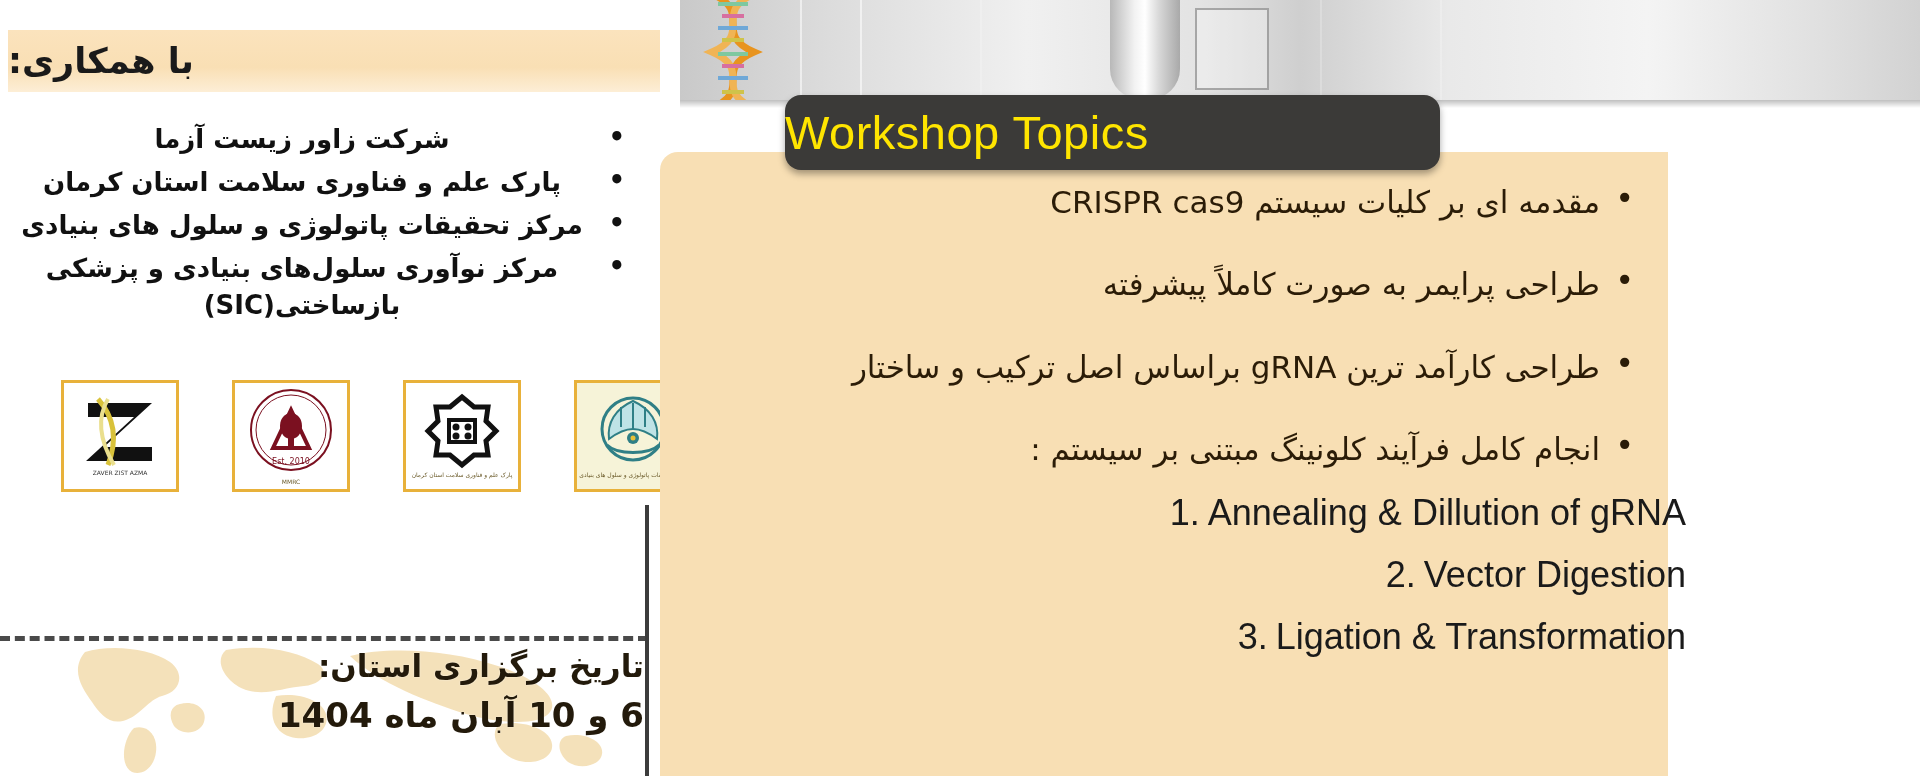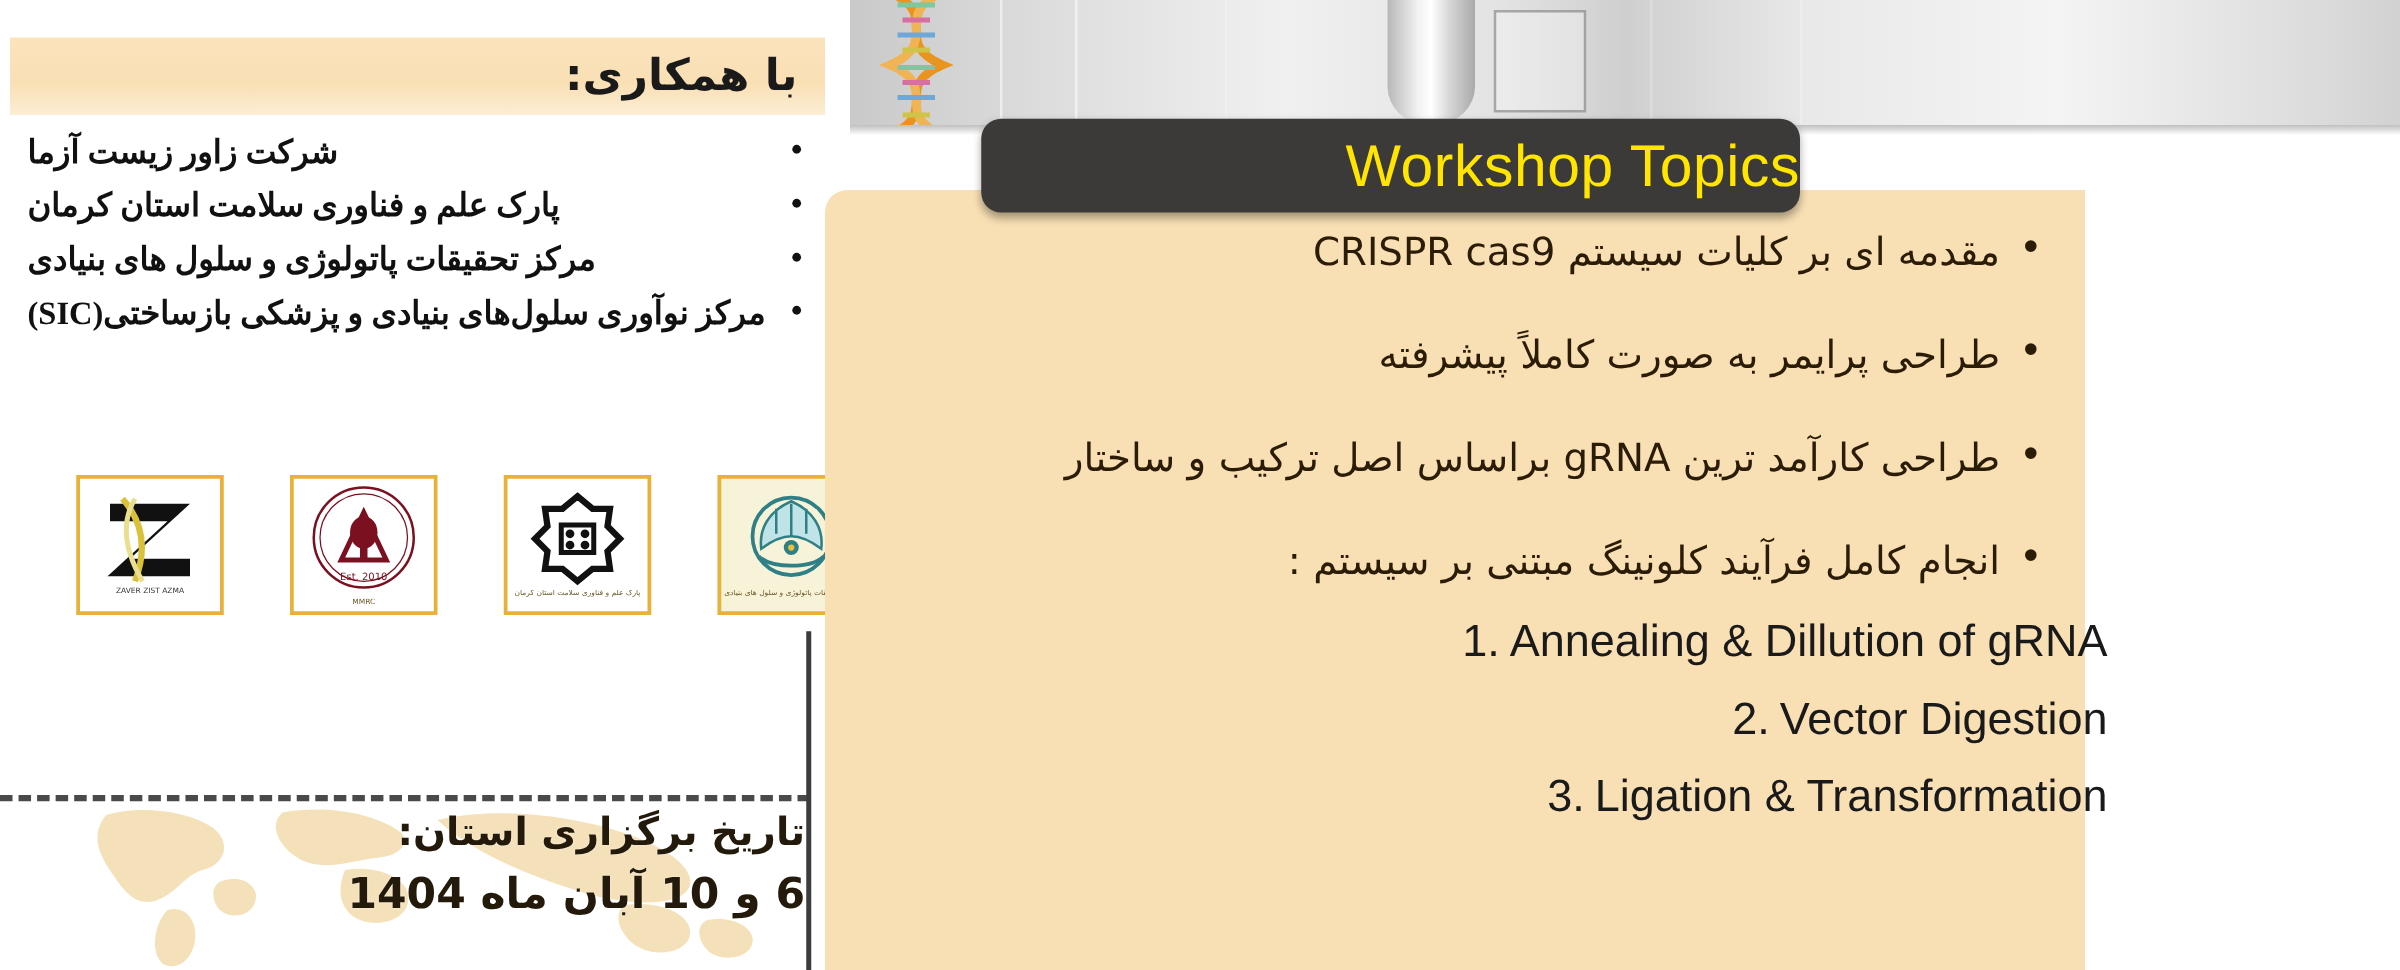--- a/index.html
+++ b/index.html
@@ -15,33 +15,33 @@
 
   
   .left-col{
     position:absolute;left:0;top:0;width:660px;height:776px;
     background:#ffffff;
     overflow:hidden;
   }
   .collab-band{
     position:absolute;left:8px;top:30px;width:652px;height:62px;
     background:linear-gradient(180deg,#fbe3bd 0%,#f9dfb4 60%,#fdeed6 100%);
-    display:flex;align-items:center;justify-content:flex-end;
+    display:flex;align-items:center;justify-content:flex-start;
     padding-right:22px;box-sizing:border-box;
   }
   .collab-band .ttl{
     font-family:"DejaVu Sans","Liberation Sans",sans-serif;
     font-size:35px;font-weight:bold;color:#1a1a1a;
     direction:rtl;letter-spacing:0px;
   }
 
   .collab-list{
     position:absolute;right:18px;top:104px;width:620px;
-    direction:rtl;text-align:left;
-    list-style:none;margin:0;padding:0;font-family:Liberation Serif, serif;
+    direction:rtl;text-align:center;
+    list-style:none;margin:17px;padding:0;
   }
   .collab-list li{
     font-size:26px;font-weight:bold;color:#111;
     line-height:1.42;margin-bottom:6px;
     position:relative;padding-right:26px;
     direction:rtl;
   }
   .collab-list li::before{
     content:"•";position:absolute;right:0;top:-2px;
     font-size:26px;color:#111;
@@ -128,21 +128,21 @@
     position:absolute;left:16px;top:-8px;width:74px;height:118px;
   }
   .hero-shadow{
     position:absolute;left:20px;top:100px;width:1240px;height:8px;
     background:linear-gradient(180deg,rgba(0,0,0,.25),rgba(0,0,0,0));
   }
 
   .topics-header{
     position:absolute;left:125px;top:95px;width:655px;height:75px;
     background:#3b3a38;border-radius:16px;
-    display:flex;align-items:center;justify-content:flex-end;
+    display:flex;align-items:center;justify-content:flex-start;
     box-shadow:0 4px 7px rgba(0,0,0,.35);
     z-index:4;
   }
   .topics-header span{
     font-family:"Liberation Sans","DejaVu Sans",sans-serif;
     font-size:47px;font-weight:normal;color:#ffe500;
     letter-spacing:.5px;
   }
 
   .topics-panel{

